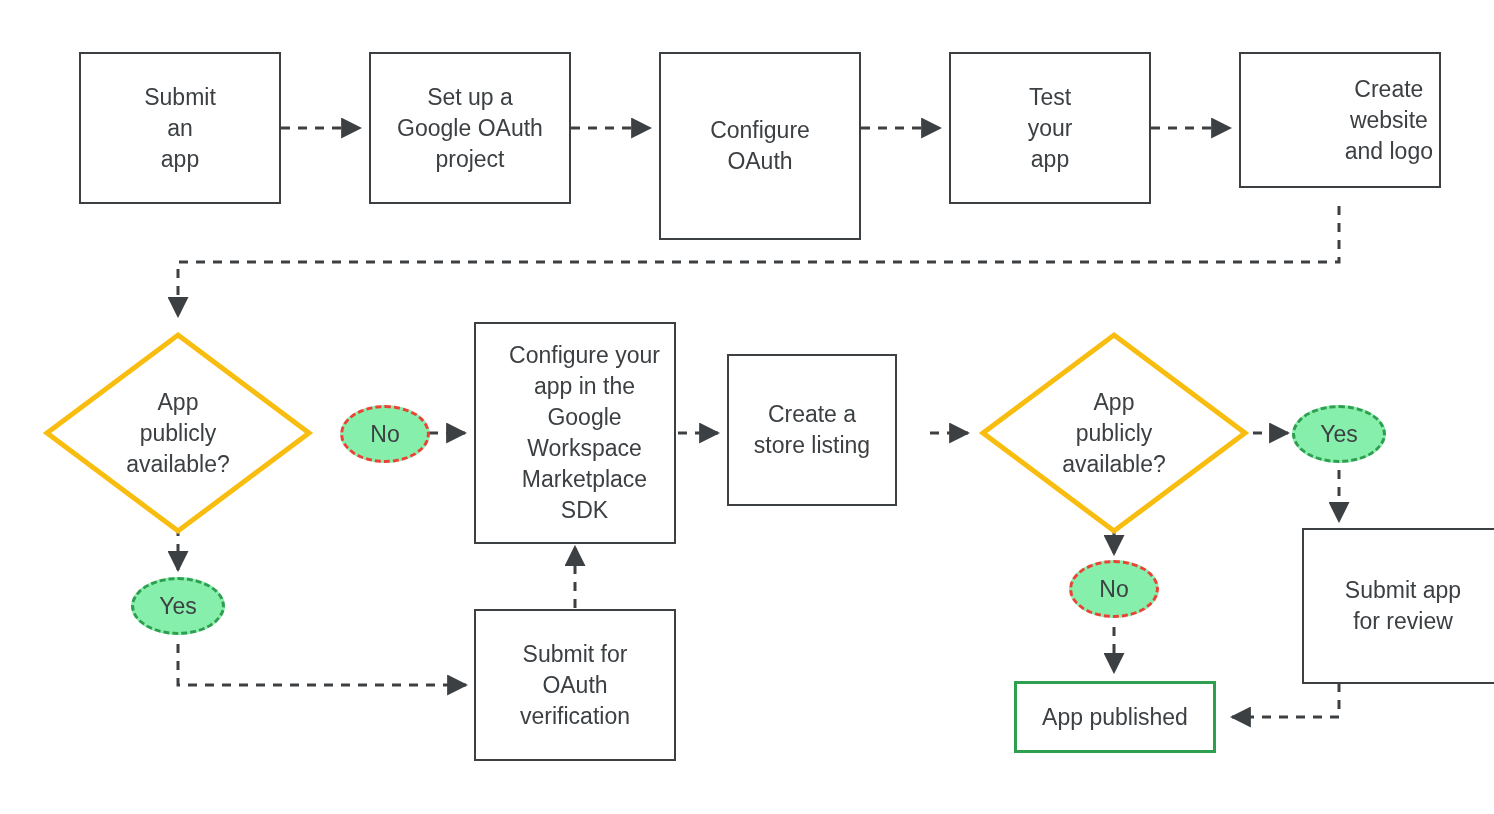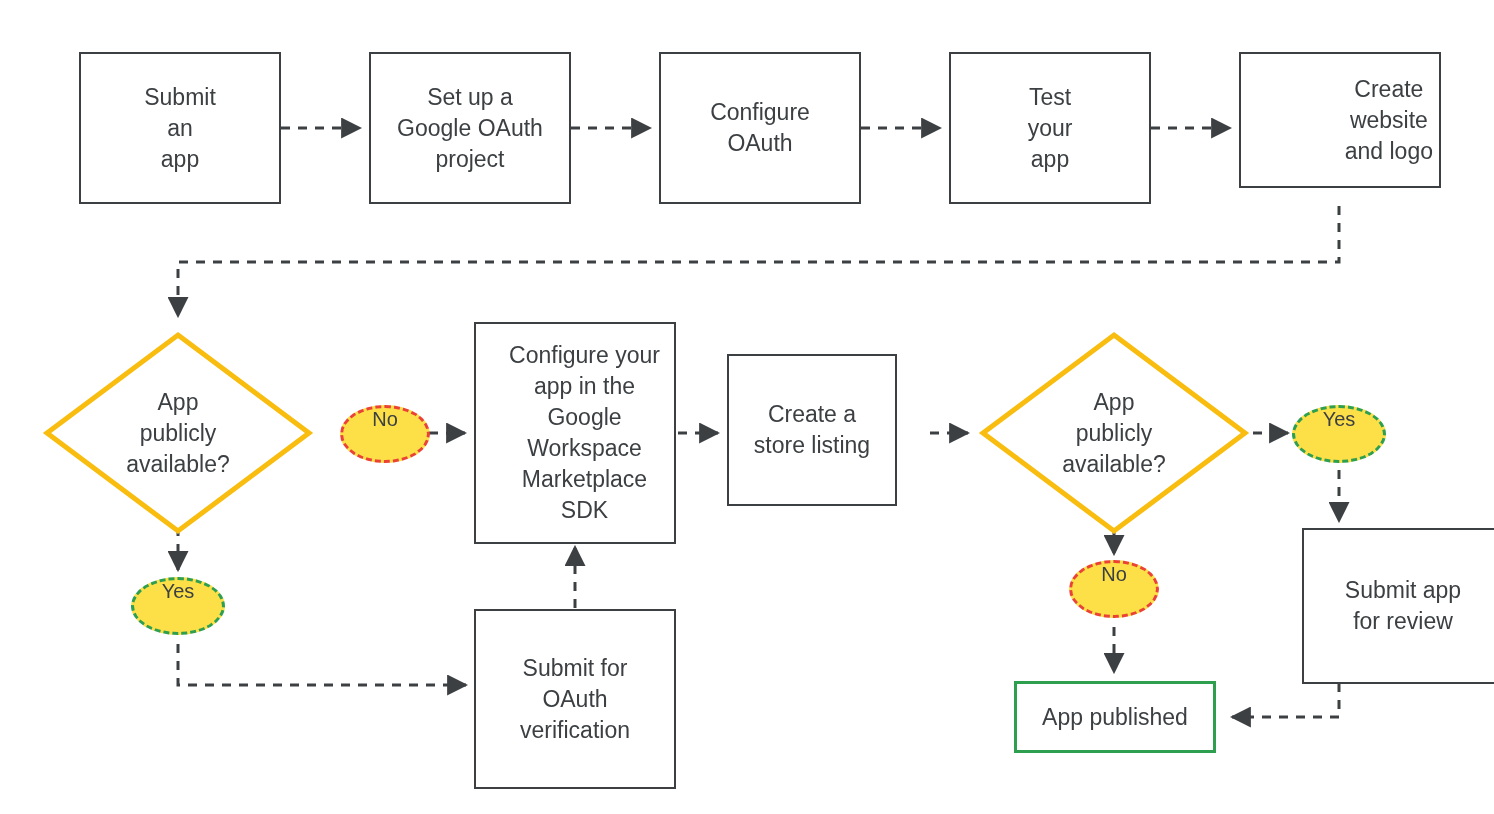--- a/index.html
+++ b/index.html
@@ -71,25 +71,25 @@
   }
   .decision svg {
     position: absolute;
     left: 0;
     top: 0;
     overflow: visible;
   }
   .elabel {
     position: absolute;
     display: flex;
-    align-items: flex-start;
+    align-items: center;
     justify-content: center;
-    background: #fde047;
+    background: #86efac;
     border-radius: 50%;
-    font-size: 20px;
+    font-size: 23px;
     color: #3c4043;
     box-sizing: border-box;
   }
   .elabel.yes {
     border: 3px dashed #2e9e4f;
   }
   .elabel.no {
     border: 3px dashed #ea4335;
   }
 </style>
@@ -130,21 +130,21 @@
 an
 app</span>
   </div>
 
   <div class="node process" style="left:369px; top:52px; width:202px; height:152px;">
     <span class="txt">Set up a
 Google OAuth
 project</span>
   </div>
 
-  <div class="node process" style="left:659px; top:52px; width:202px; height:152px;">
+  <div class="node process" style="left:659px; top:52px; width:202px; height:188px;">
     <span class="txt">Configure
 OAuth</span>
   </div>
 
   <div class="node process" style="left:949px; top:52px; width:202px; height:152px;">
     <span class="txt">Test
 your
 app</span>
   </div>
 
@@ -178,21 +178,21 @@
 Workspace
 Marketplace
 SDK</span>
   </div>
 
   <div class="node process" style="left:727px; top:354px; width:170px; height:152px;">
     <span class="txt">Create a
 store listing</span>
   </div>
 
-  <div class="node process" style="left:474px; top:609px; width:202px; height:180px;">
+  <div class="node process" style="left:474px; top:609px; width:202px; height:152px;">
     <span class="txt">Submit for
 OAuth
 verification</span>
   </div>
 
   <div class="decision" style="left:980px; top:332px; width:268px; height:202px;">
     <svg width="268" height="202">
       <polygon points="134,3 265,101 134,199 3,101" fill="#ffffff" stroke="#f9bd10" stroke-width="5" stroke-linejoin="miter"></polygon>
     </svg>
     <div class="dtext">App

